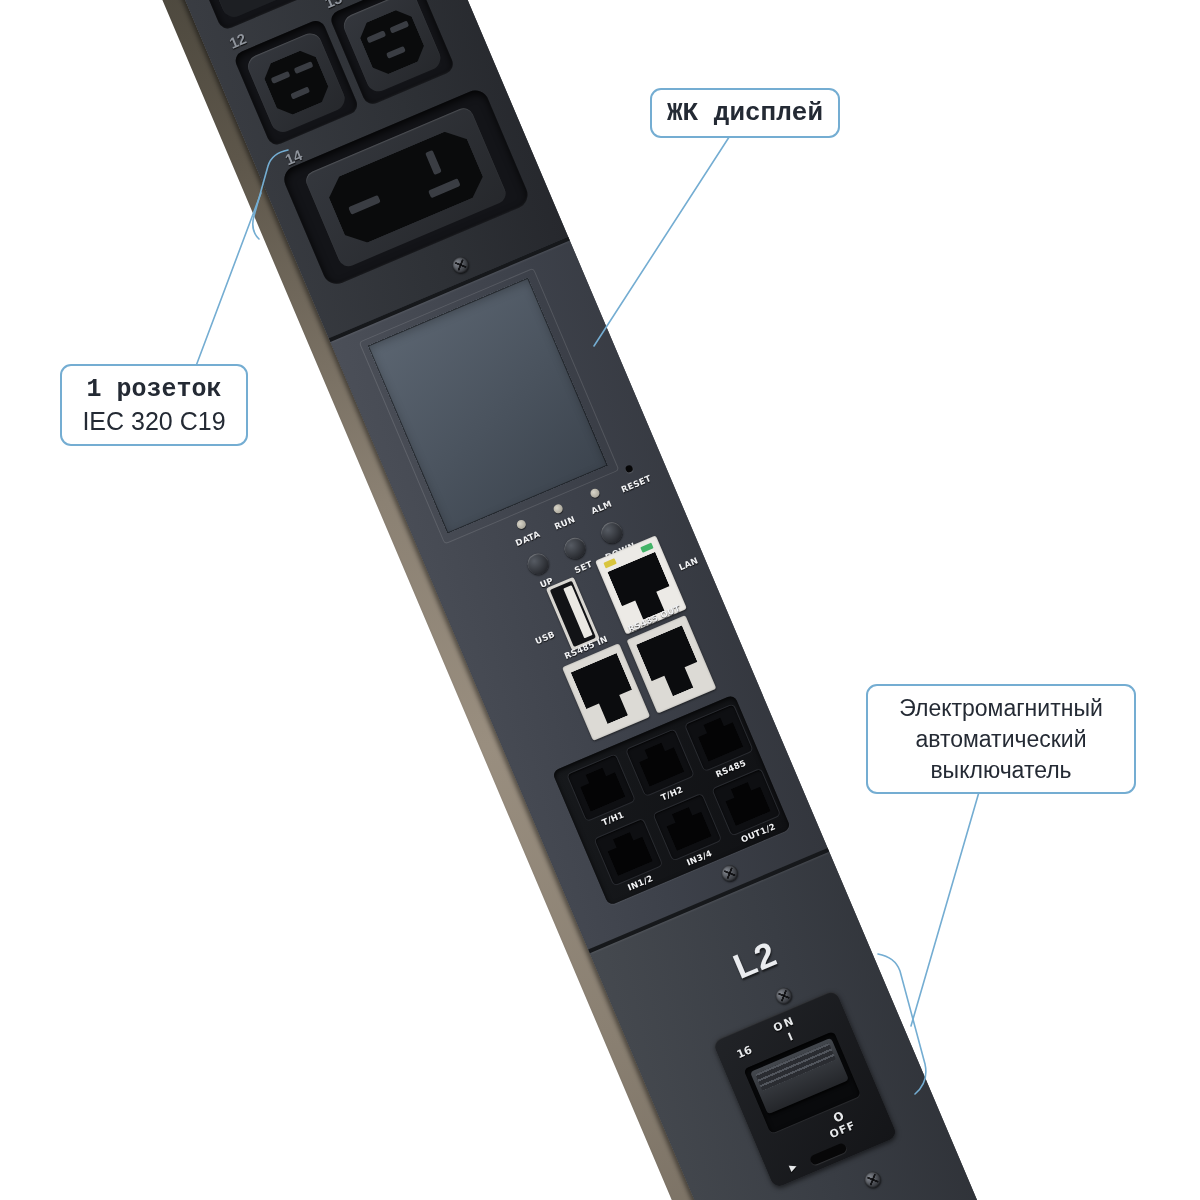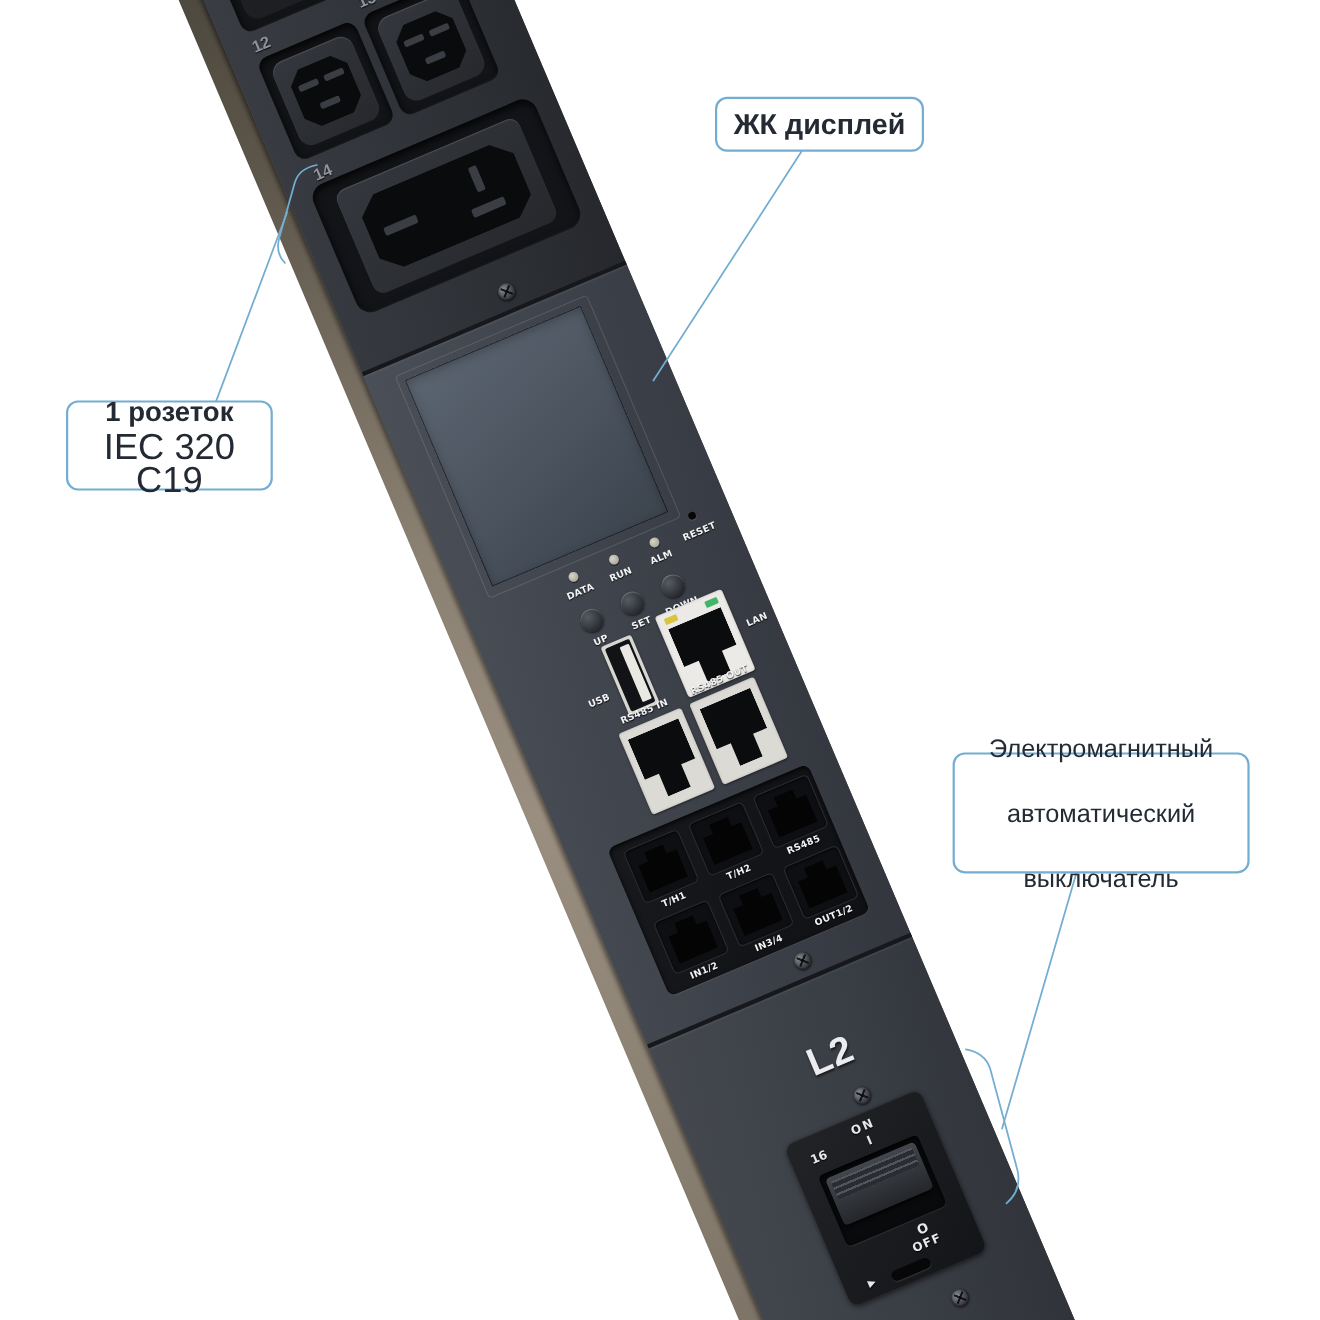--- a/index.html
+++ b/index.html
@@ -63,21 +63,21 @@
   .channel{position:absolute;background:#090a0c;border-radius:5px;box-shadow:inset 0 2px 5px #000, 0 1px 1px rgba(255,255,255,.08);}
   .slider{position:absolute;left:5px;right:5px;top:5px;height:46px;border-radius:4px;
        background:linear-gradient(#43474d,#24262a);box-shadow:0 2px 3px rgba(0,0,0,.8);}
   .slider::before{content:"";position:absolute;left:4px;right:4px;top:4px;height:18px;border-radius:2px;
        background:repeating-linear-gradient(to bottom,#51555c 0 2px,#2a2c31 2px 6px);}
   .pillslot{position:absolute;background:#070708;border-radius:6px;box-shadow:0 1px 1px rgba(255,255,255,.12);}
   .l2{position:absolute;color:#eaecef;font-size:35px;font-weight:600;letter-spacing:1px;text-shadow:0 2px 2px rgba(0,0,0,.6);}
   
   .callout{position:absolute;background:#fff;border:2px solid #74add2;border-radius:11px;z-index:5;
        display:flex;flex-direction:column;justify-content:center;align-items:center;color:#242a34;text-align:center;}
-  .co-b{font-weight:700;}
+  .co-b{font-weight:700;font-family:Liberation Mono, monospace;}
   .leads{position:absolute;left:0;top:0;z-index:4;}
 </style>
 </head>
 <body>
 
 <div class="stage">
 
   <div class="pdu">
     <div class="pdu-side"></div>
     <div class="pdu-face">
@@ -224,22 +224,22 @@
       <path d="M 979,792 L 911,1026"></path>
     </g>
   </svg>
 
   <div class="callout" style="left:650px;top:88px;width:186px;height:46px;">
     <div class="co-b" style="font-size:26px;">ЖК дисплей</div>
   </div>
 
   <div class="callout" style="left:60px;top:364px;width:184px;height:78px;">
     <div class="co-b" style="font-size:25px;line-height:32px;">1 розеток</div>
-    <div style="font-size:33px;line-height:30px;">IEC 320 C19</div>
-  </div>
-
-  <div class="callout" style="left:866px;top:684px;width:266px;height:106px;gap:28px;">
+    <div style="font-size:25px;line-height:30px;">IEC 320 C19</div>
+  </div>
+
+  <div class="callout" style="left:866px;top:684px;width:266px;height:106px;">
     <div style="font-size:23px;line-height:31px;">Электромагнитный</div>
     <div style="font-size:23px;line-height:31px;">автоматический</div>
     <div style="font-size:23px;line-height:31px;">выключатель</div>
   </div>
 
 </div>
 
 </body></html>

